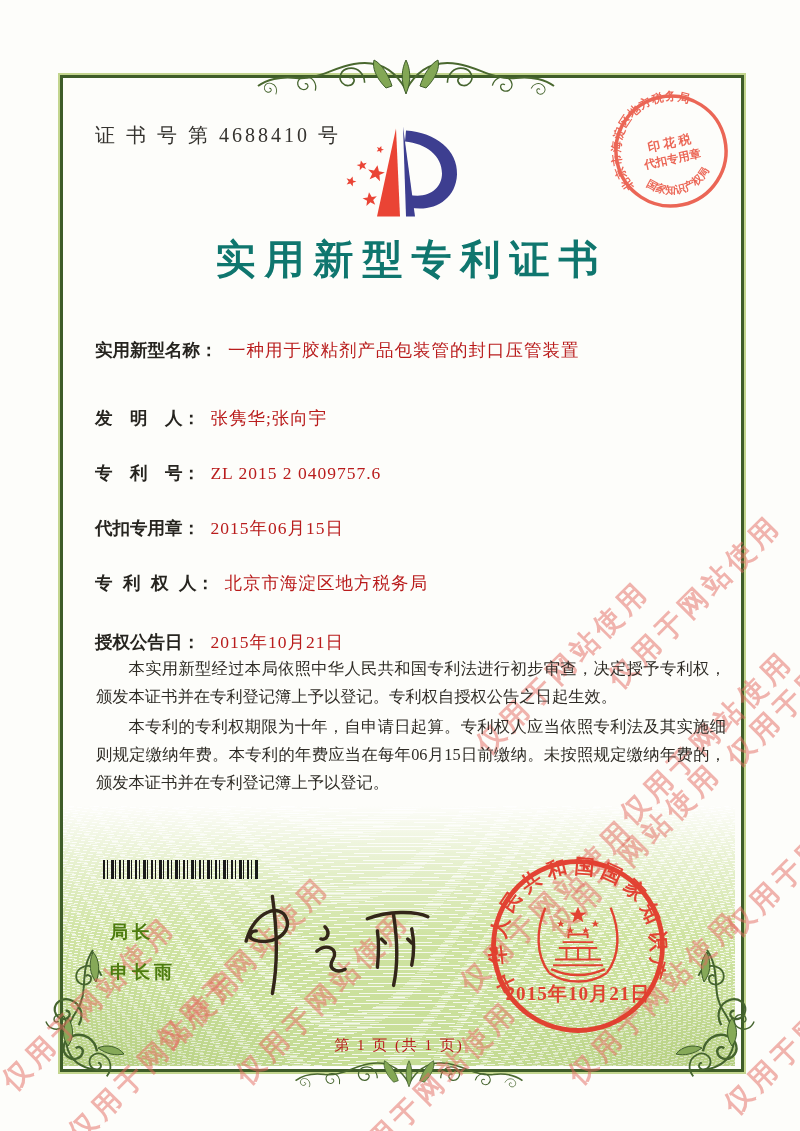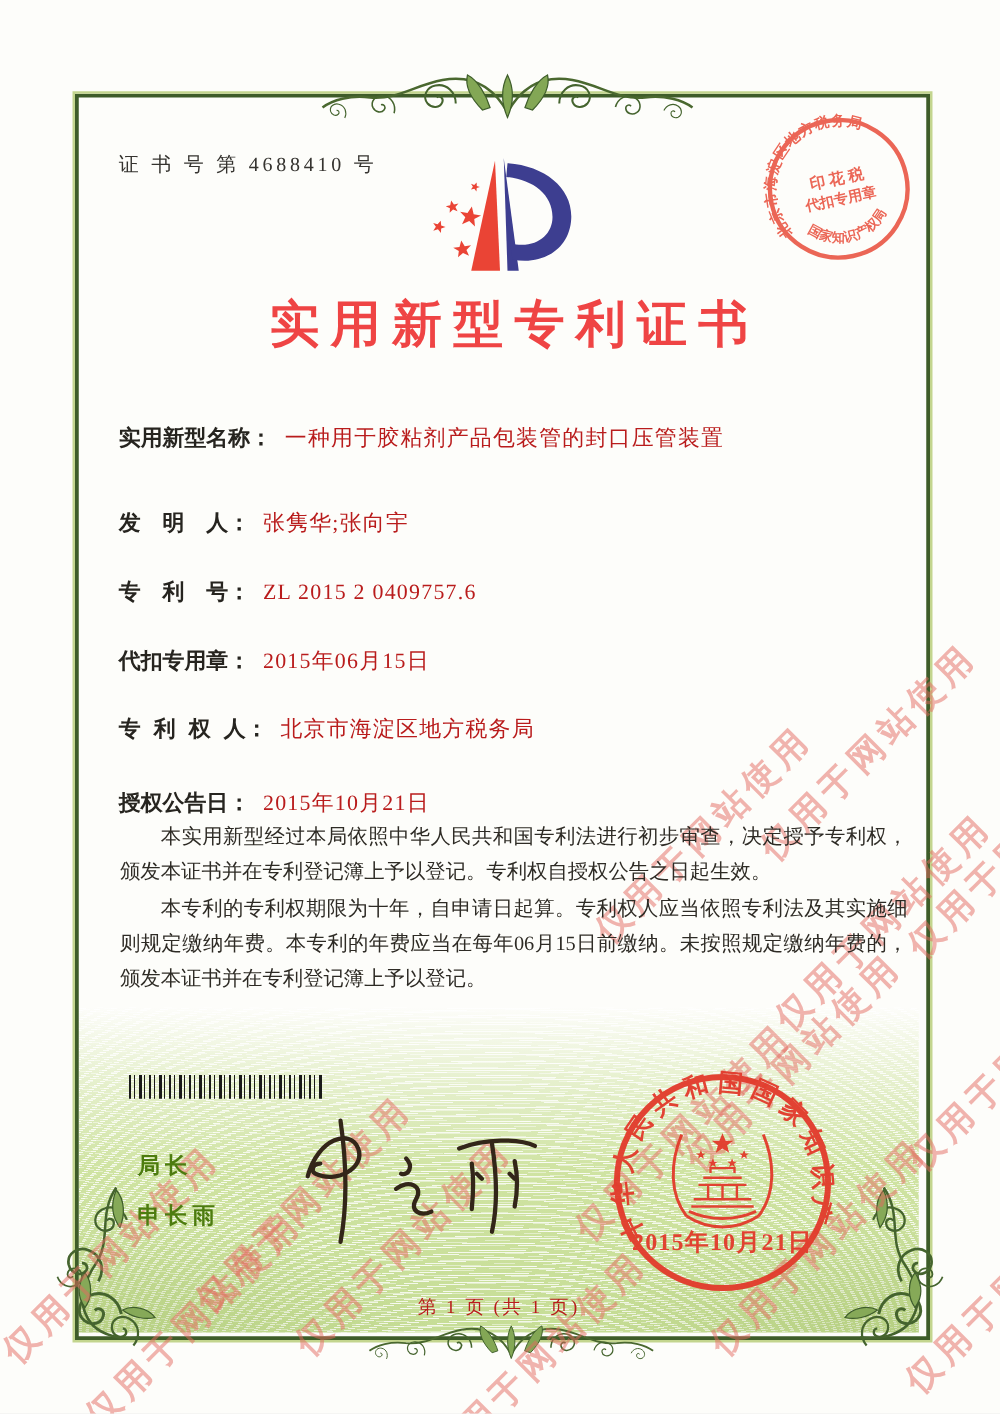--- a/index.html
+++ b/index.html
@@ -10,25 +10,25 @@
          border:3px solid #3e5c29;outline:2px solid #c3d58e;z-index:2;}
   
   .band{position:absolute;left:63px;top:806px;width:672px;height:260px;z-index:1;
         background:
           repeating-radial-gradient(130% 95% at 50% 170%, rgba(255,255,255,.8) 0 1px, rgba(255,255,255,0) 1px 5px),
           repeating-radial-gradient(160% 120% at 42% 188%, rgba(255,255,255,.45) 0 1px, rgba(255,255,255,0) 1px 7px),
           linear-gradient(180deg, rgba(205,226,157,0) 0, rgba(205,226,157,.45) 55px, #cfe3a2 130px, #c6dd96 100%);}
   .band:before{content:"";position:absolute;inset:0;
         background:radial-gradient(60% 50% at 0% 100%, rgba(150,180,90,.35), rgba(150,180,90,0) 70%),
                    radial-gradient(60% 50% at 100% 100%, rgba(150,180,90,.35), rgba(150,180,90,0) 70%);}
-  .cert-no{position:absolute;left:95px;top:122px;font-size:16px;letter-spacing:3px;color:#35332f;z-index:4;}
+  .cert-no{position:absolute;left:95px;top:122px;font-size:20px;letter-spacing:3px;color:#35332f;z-index:4;}
   .logo{position:absolute;left:330px;top:116px;width:140px;height:120px;z-index:4;}
   .tax-stamp{position:absolute;left:606px;top:86px;width:130px;height:130px;z-index:4;opacity:.92;}
   .title{position:absolute;left:60px;top:232px;width:678px;text-align:center;font-size:40px;font-weight:700;
-         letter-spacing:9px;padding-left:25px;box-sizing:border-box;color:#ef4444;z-index:4;}
+         letter-spacing:9px;padding-left:25px;box-sizing:border-box;color:#0f766e;z-index:4;}
   .fields{position:absolute;left:95px;top:338px;width:620px;z-index:4;}
   .frow{position:absolute;left:0;white-space:nowrap;font-size:17.5px;}
   .frow .flabel{font-family:Liberation Mono, monospace;font-weight:700;color:#26241f;}
   .frow .fvalue{margin-left:6px;letter-spacing:1px;color:#b91c1c;}
   .r0{top:0px}.r1{top:68px}.r2{top:123px}.r3{top:178px}.r4{top:233px}.r5{top:292px}
   .body-text{position:absolute;left:95px;top:654px;width:632px;font-size:16.3px;line-height:1.74;
              text-align:justify;color:#2e2b25;z-index:4;}
   .body-text p{margin:1px;text-indent:2em;}
   .barcode{position:absolute;left:103px;top:860px;width:156px;height:19px;z-index:4;
         background:repeating-linear-gradient(90deg,#1a1a1a 0 2px,transparent 2px 4px,#1a1a1a 4px 5px,

